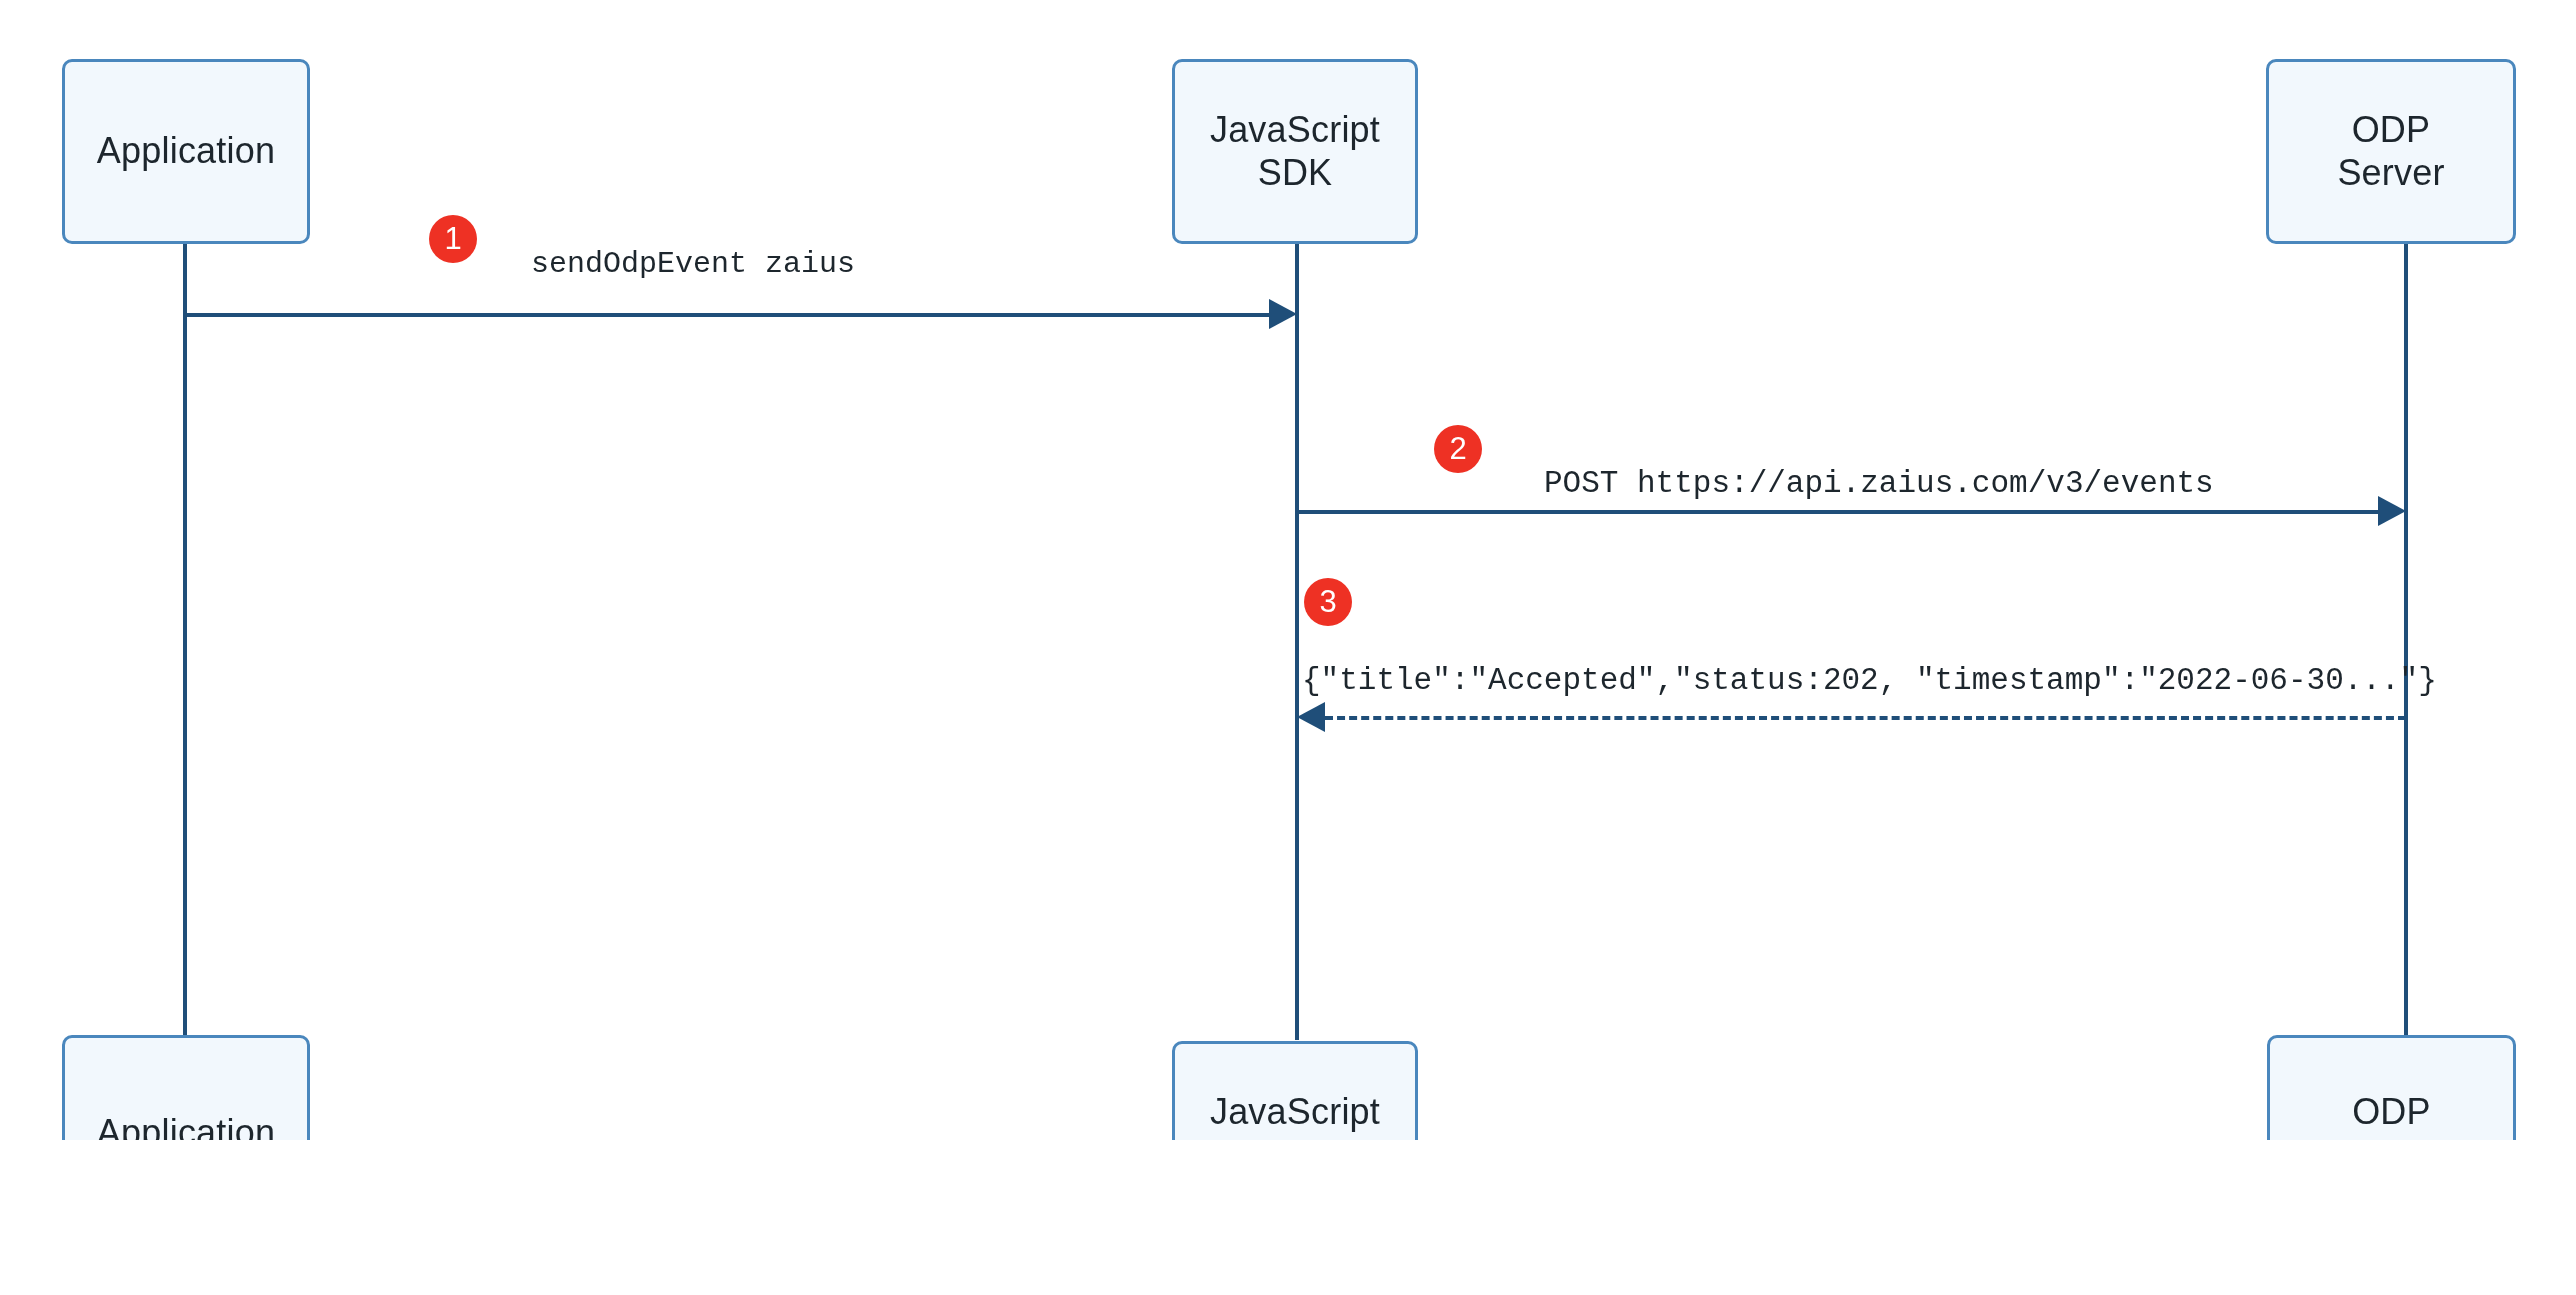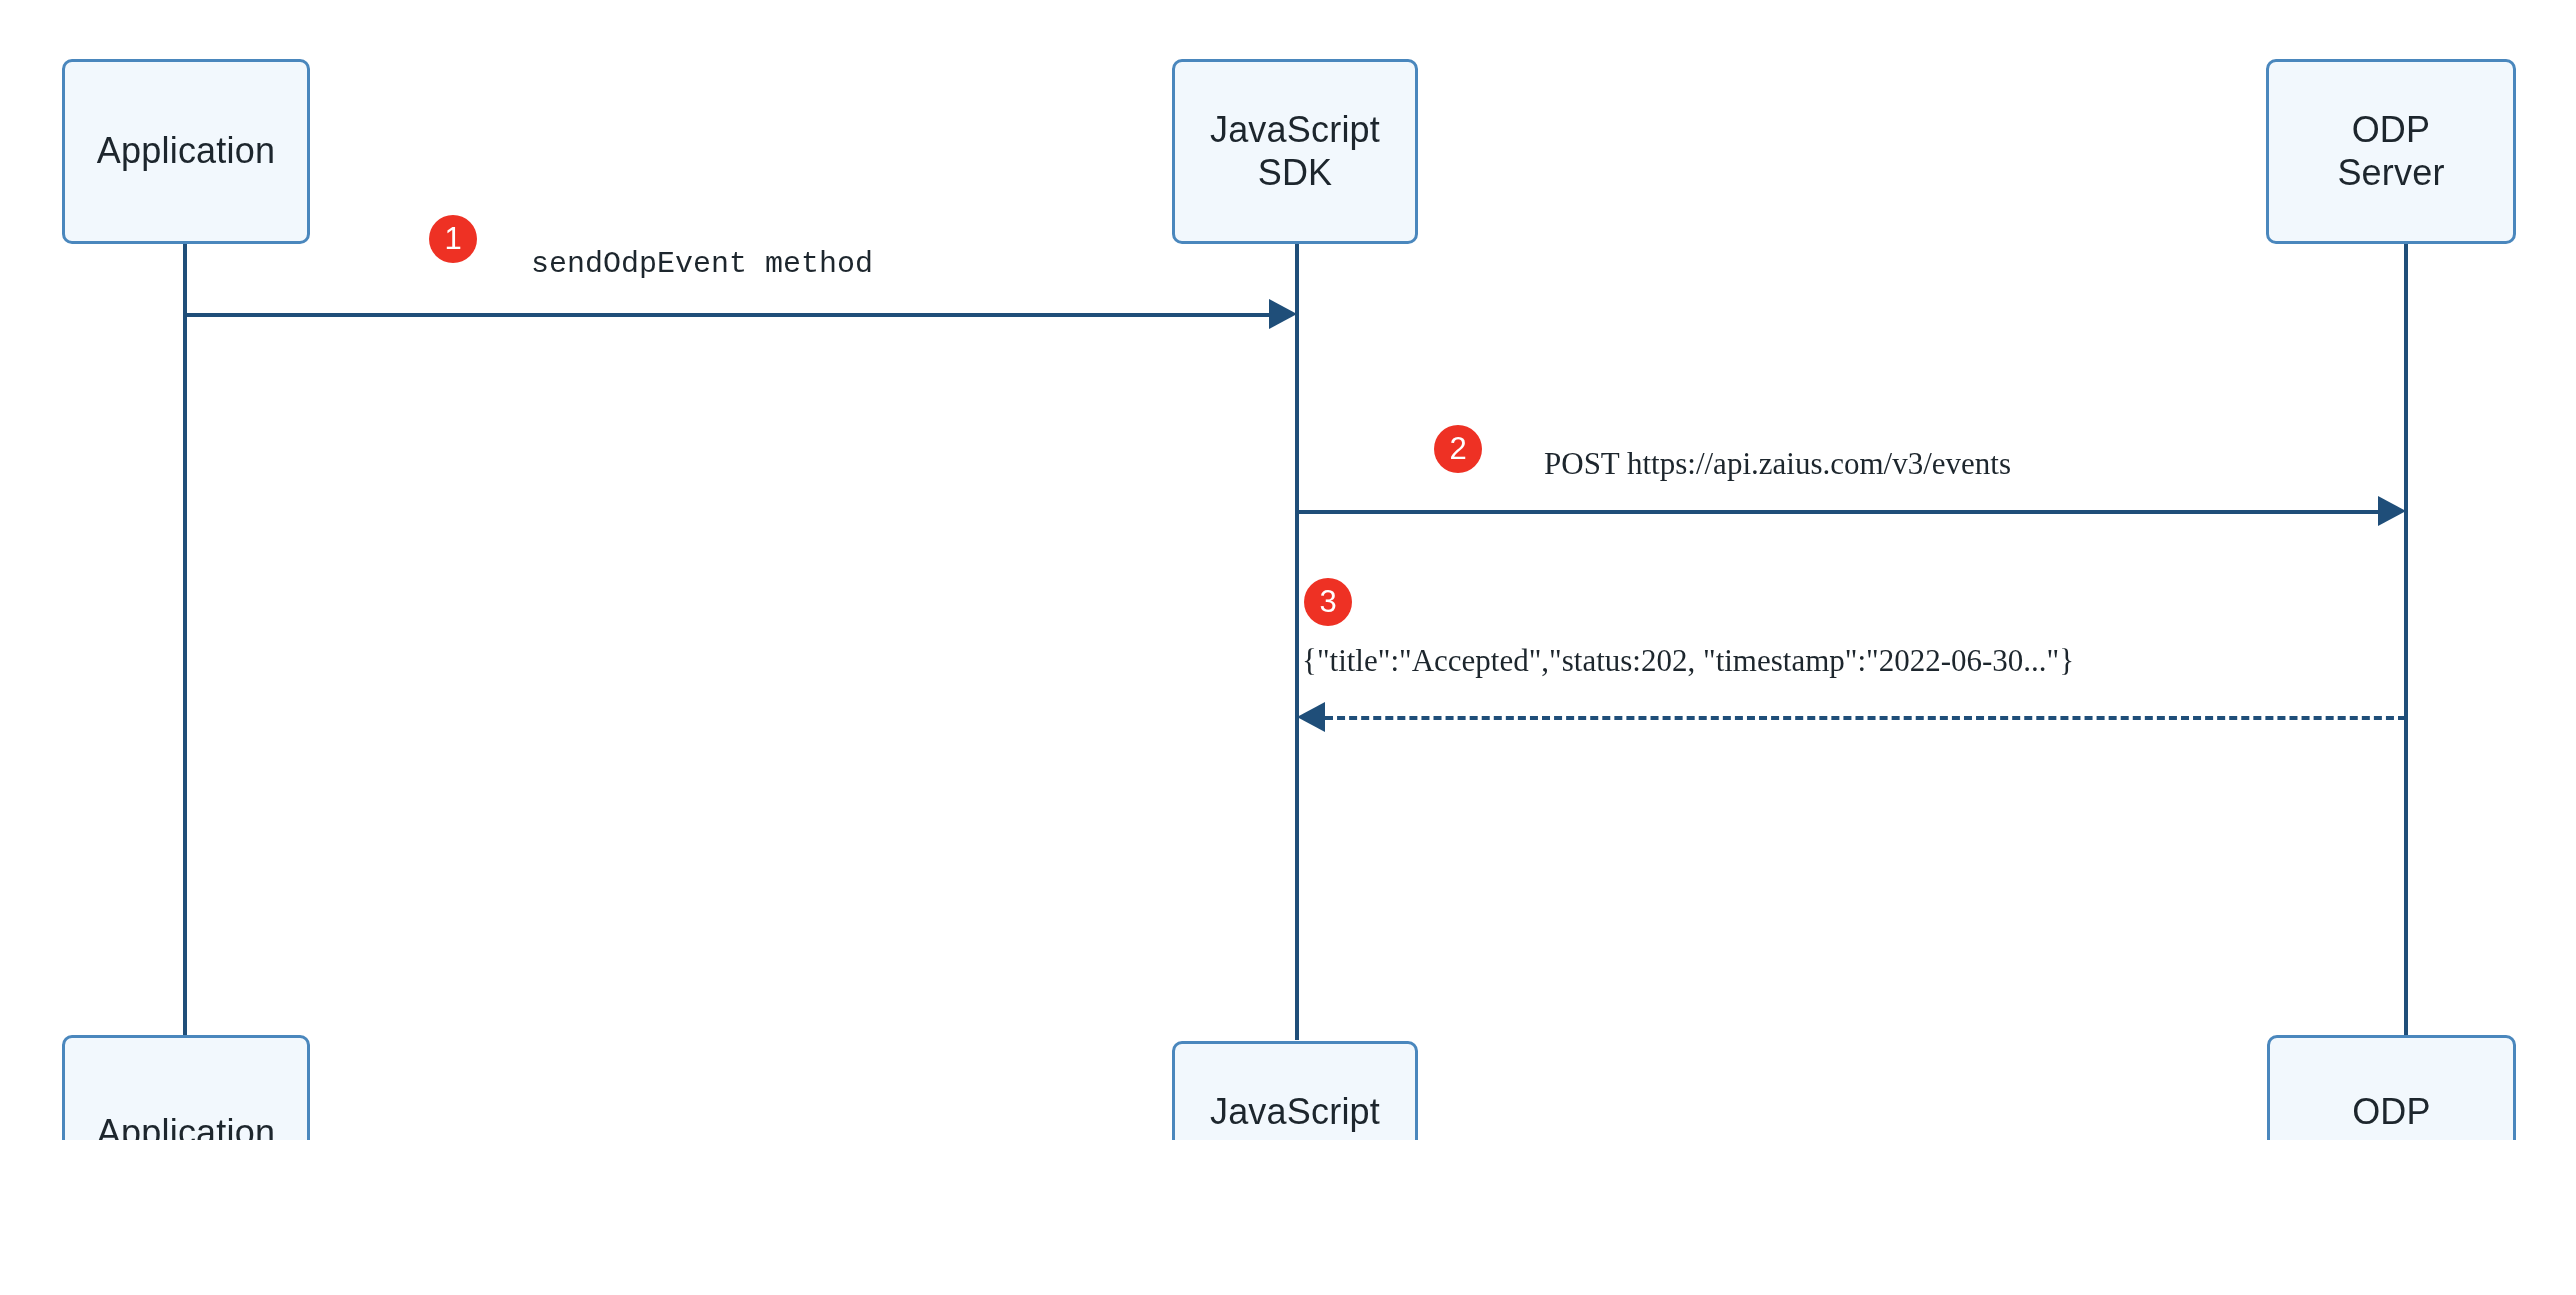--- a/index.html
+++ b/index.html
@@ -101,21 +101,22 @@
     color: #1D262D;
     font-size: 31px;
     white-space: nowrap;
     z-index: 6;
   }
   .msg-label.mono {
     font-family: "Liberation Mono", monospace;
     font-size: 30px;
   }
   .msg-label.sans {
-    font-family: Liberation Serif, serif;
+    font-family: Liberation Mono, monospace;
+    margin-top: 20px;
   }
 </style>
 </head>
 <body>
 
 <div id="canvas">
 
   <div class="lifeline" style="left:183px; top:244px; height:791px;"></div>
   <div class="lifeline" style="left:1295px; top:244px; height:796px;"></div>
   <div class="lifeline" style="left:2404px; top:244px; height:791px;"></div>
@@ -130,21 +131,21 @@
   </div>
 
   <div class="participant-box" style="left:2266px; top:59px; width:250px; height:185px;">
     <span class="plabel">ODP
 Server</span>
   </div>
 
   <div class="msg-line" style="left:185px; top:313px; width:1084px;"></div>
   <div class="arrow-head right" style="left:1269px; top:299px;"></div>
   <div class="step-badge" style="left:429px; top:215px;">1</div>
-  <div class="msg-label mono" style="left:531px; top:247px;">sendOdpEvent method</div>
+  <div class="msg-label mono" style="left:531px; top:247px;">sendOdpEvent zaius</div>
 
   <div class="msg-line" style="left:1297px; top:510px; width:1081px;"></div>
   <div class="arrow-head right" style="left:2378px; top:496px;"></div>
   <div class="step-badge" style="left:1434px; top:425px;">2</div>
   <div class="msg-label sans" style="left:1544px; top:446px;">POST https://api.zaius.com/v3/events</div>
 
   <div class="msg-line dashed" style="left:1325px; top:716px; width:1081px;"></div>
   <div class="arrow-head left" style="left:1297px; top:702px;"></div>
   <div class="step-badge" style="left:1304px; top:578px;">3</div>
   <div class="msg-label sans" style="left:1302px; top:643px;">{"title":"Accepted","status:202, "timestamp":"2022-06-30..."}</div>

